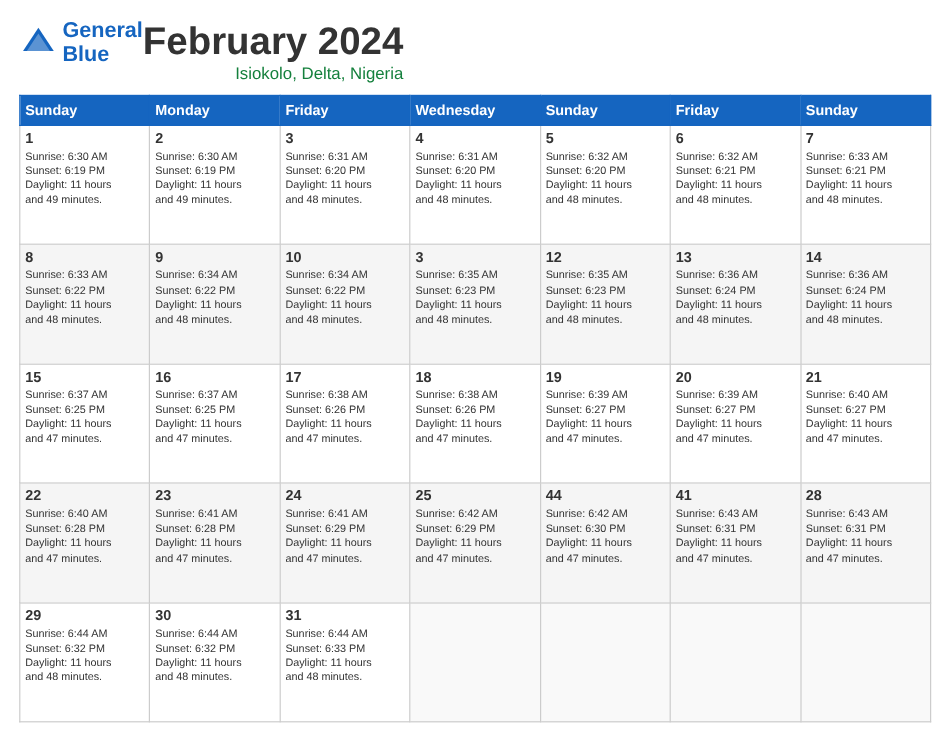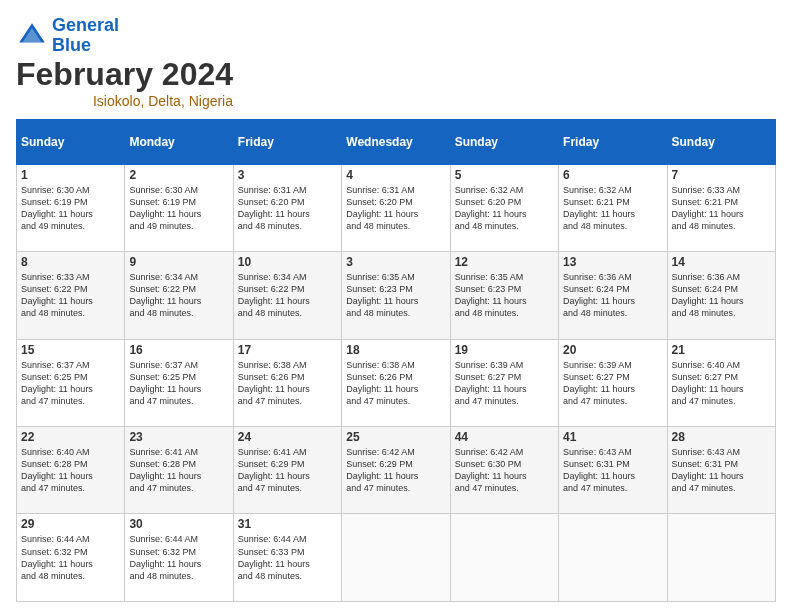--- a/index.html
+++ b/index.html
@@ -15,21 +15,20 @@
       height: 612px;
       padding: 16px 16px 10px 16px;
       display: flex;
       flex-direction: column;
     }
     .header {
       display: flex;
       justify-content: flex-start;
       align-items: flex-start;
       margin-bottom: 10px;
-      flex-direction: column;
     }
     .logo {
       display: flex;
       align-items: center;
       gap: 4px;
     }
     .logo-text {
       font-size: 18px;
       font-weight: bold;
       color: #333;
@@ -45,35 +44,35 @@
     .title-block {
       text-align: right;
     }
     .month-title {
       font-size: 32px;
       font-weight: bold;
       color: #333;
     }
     .location {
       font-size: 14px;
-      color: #a16207;
+      color: #15803d;
     }
     .calendar {
       flex: 1;
       border: 1px solid #ccc;
       border-collapse: collapse;
       width: 100%;
       table-layout: fixed;
     }
     .calendar th {
       background: #1565c0;
       color: #fff;
       font-size: 12px;
       font-weight: bold;
-      padding: 15px 4px;
+      padding: 5px 4px;
       text-align: left;
       border: 1px solid #1565c0;
     }
     .calendar td {
       border: 1px solid #ccc;
       vertical-align: top;
       padding: 3px 4px;
       font-size: 9.5px;
       color: #333;
       height: 80px;

